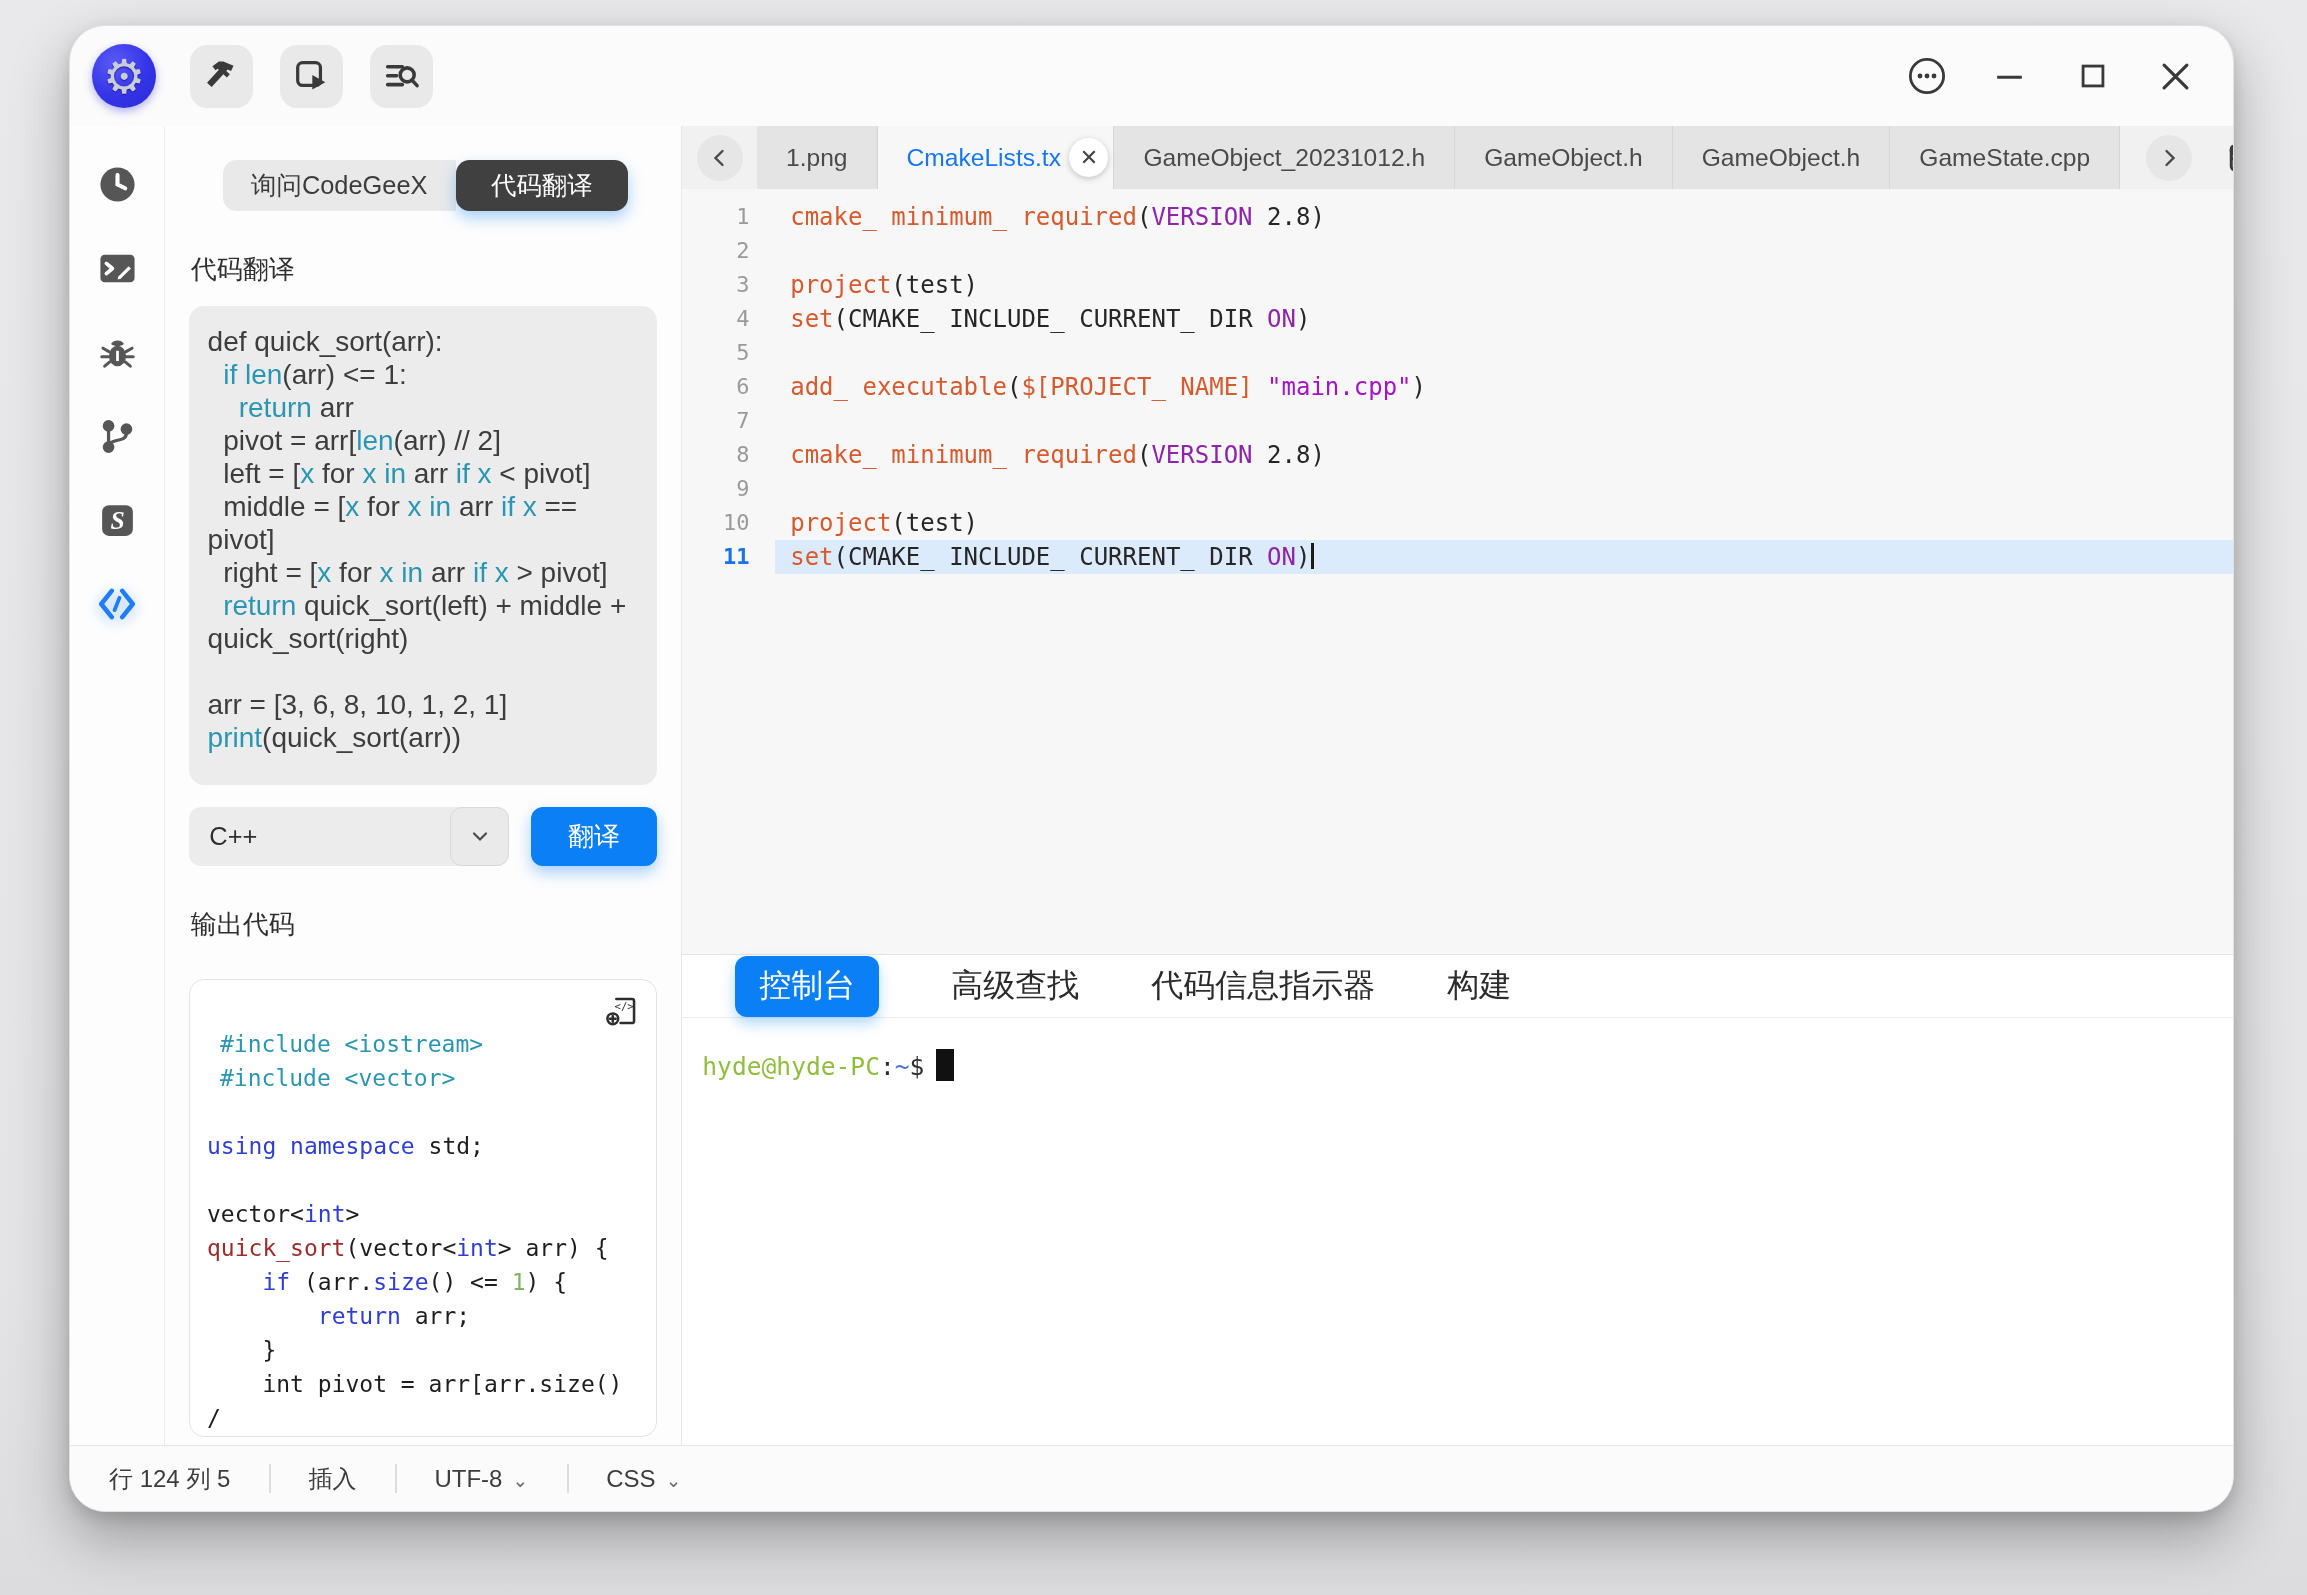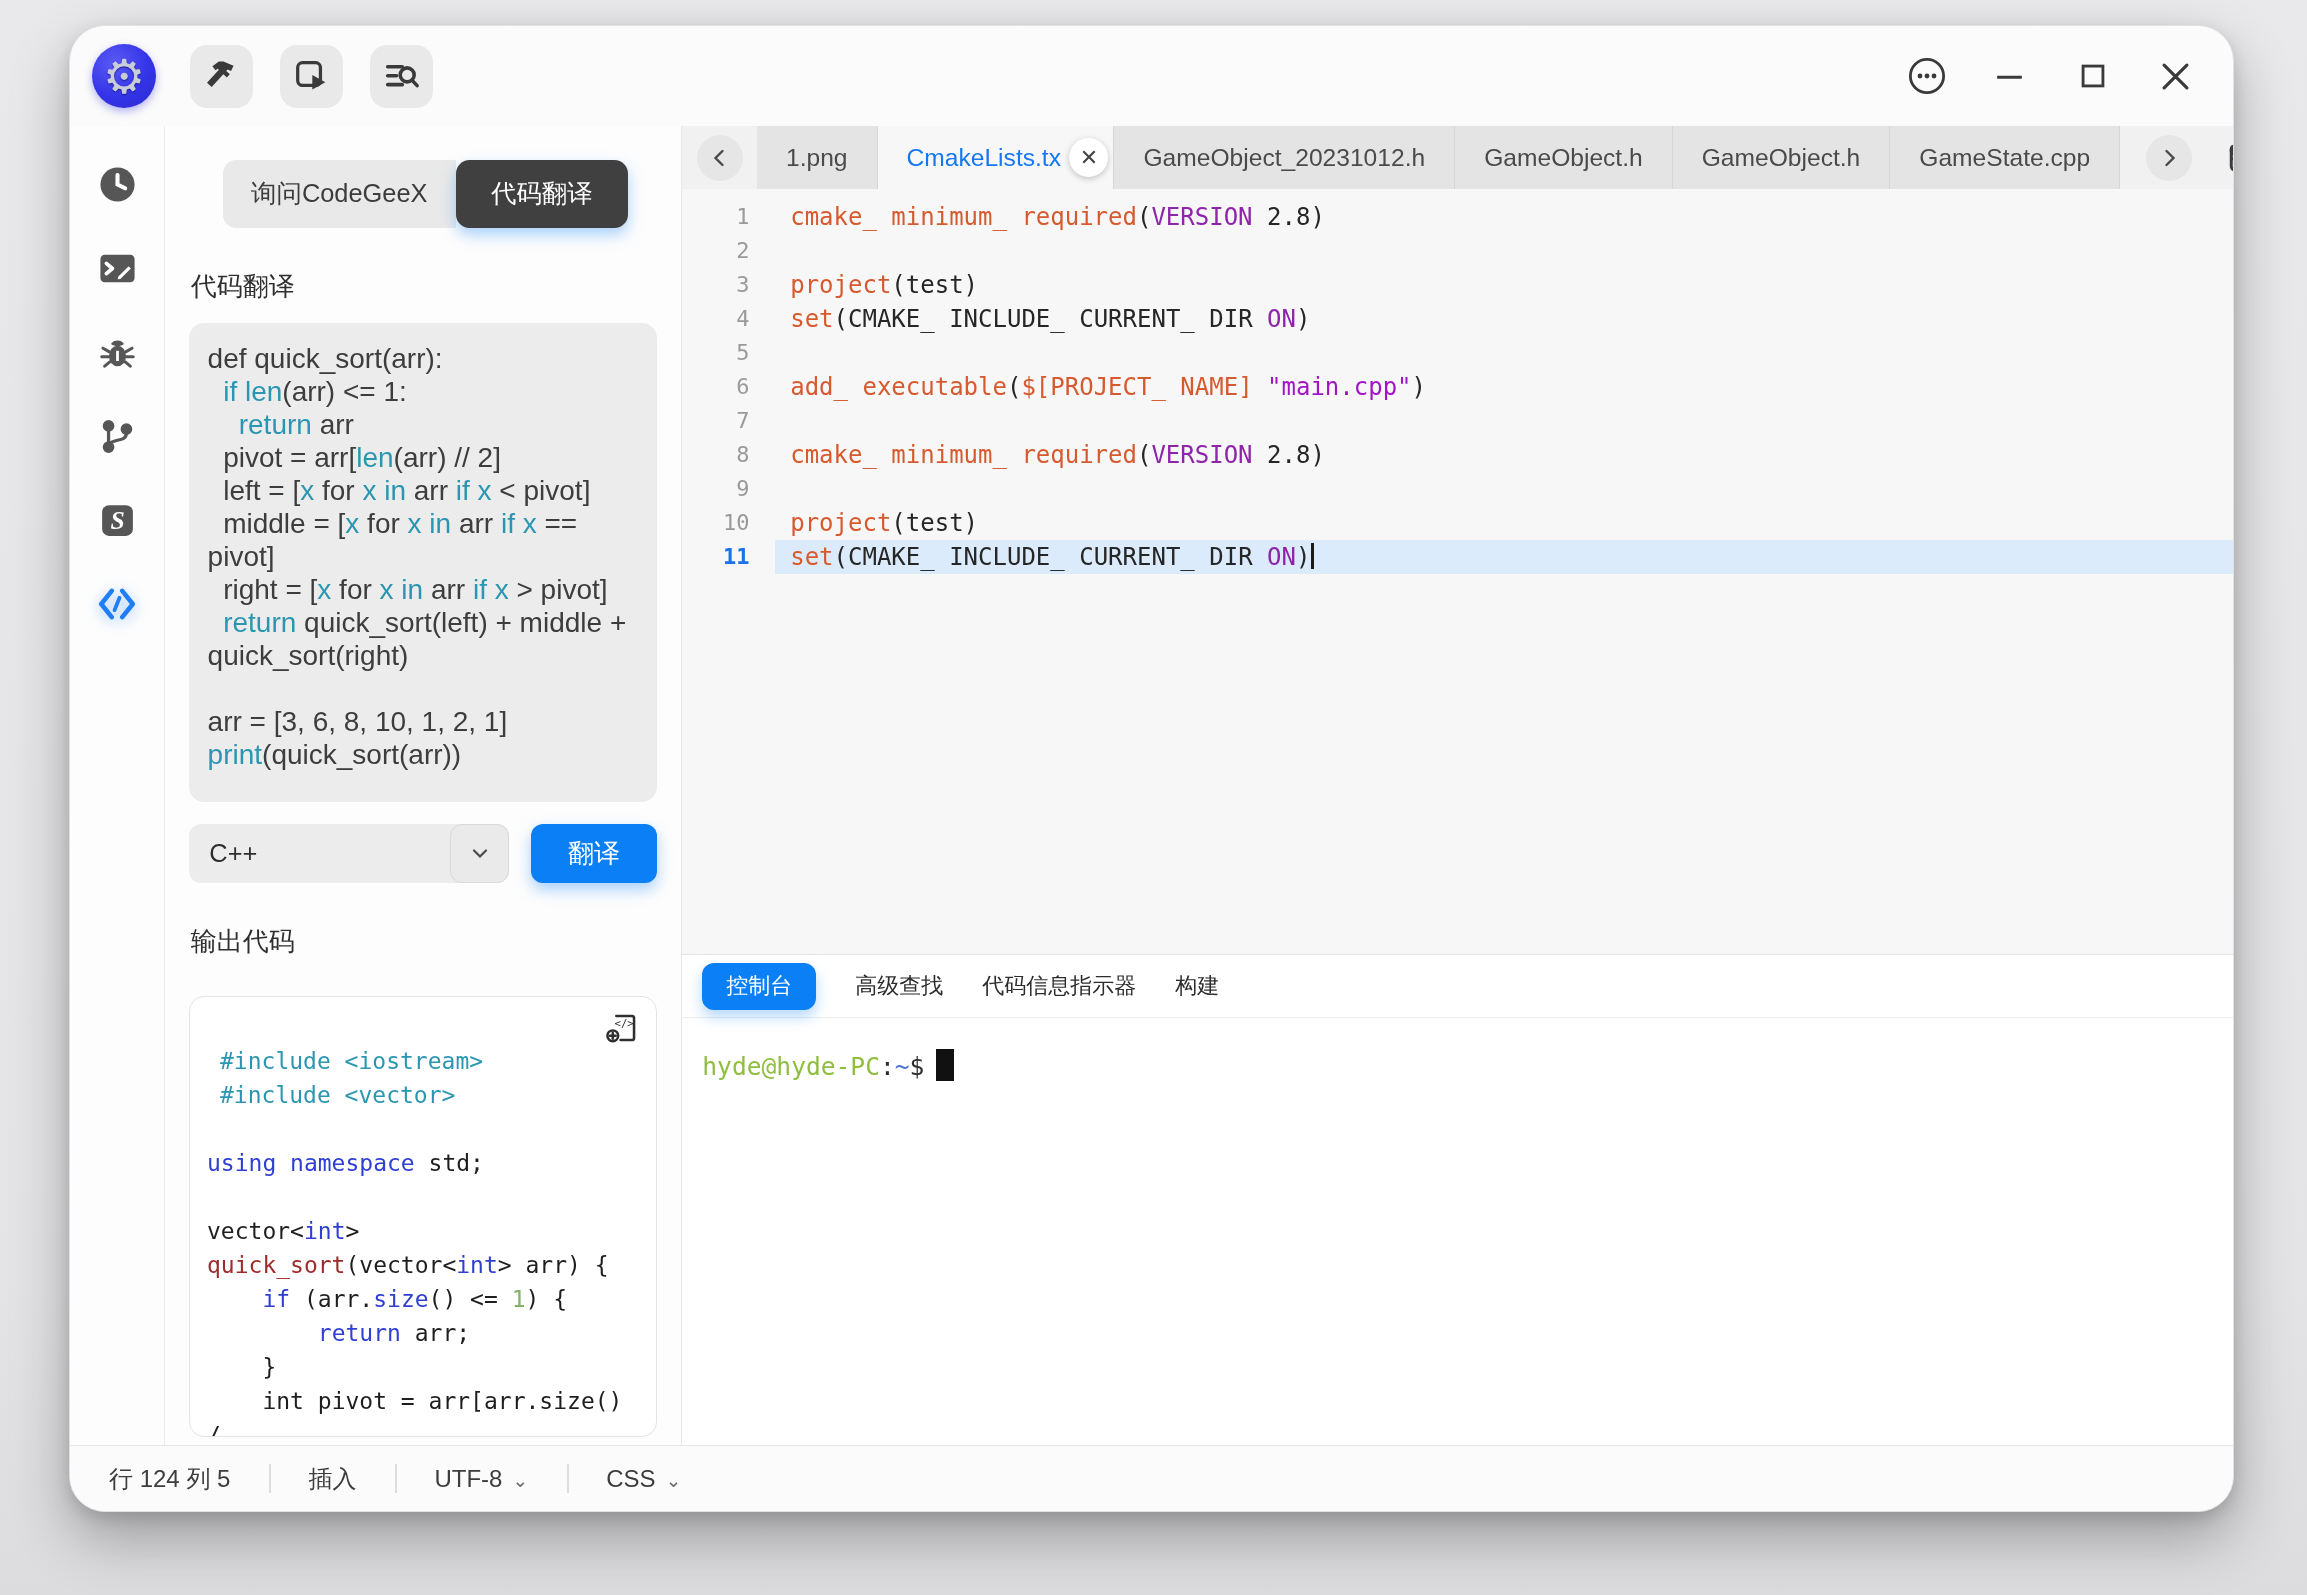--- a/index.html
+++ b/index.html
@@ -27,21 +27,21 @@
   
   .main { flex:1; display:flex; min-height:0; }
   .activitybar { width:95px; flex:none; border-right:1.7px solid #ececec; padding-top:37px;
     display:flex; flex-direction:column; align-items:center; gap:42px; background:#fdfdfd; }
   .act-icon { width:42px; height:42px; color:#565656; display:flex; align-items:center; justify-content:center; }
   .act-icon.active { color:#1f7df6; filter:drop-shadow(0 3.4px 6.8px rgba(31,125,246,.45)); }
 
   
   .sidepanel { width:517px; flex:none; border-right:1.7px solid #e7e7e7; background:#fdfdfd;
     padding:34px 24px 0 24px; display:flex; flex-direction:column; }
-  .seg { display:flex; height:68px; margin-left:34px; width:405px; border-radius:13.6px; flex:none; }
+  .seg { display:flex; height:51px; margin-left:34px; width:405px; border-radius:13.6px; flex:none; }
   .seg-btn { border:none; font-size:25.4px; color:#3c3c3c; background:#e9e9e9; }
   .seg-btn:first-child { flex:1.35; border-radius:13.6px 0 0 13.6px; }
   .seg-btn.active { flex:1; background:#404040; color:#fff; border-radius:13.6px;
     box-shadow:0 6.8px 15.2px rgba(11,127,245,.35); }
   .pane-label { font-size:26px; color:#2f2f2f; margin:41px 0 18.6px 1.7px; flex:none; }
   .input-box { background:#ececec; border-radius:15.2px; padding:18.6px 18.6px; height:479px; flex:none;
     font-size:28px; line-height:33px; color:#3d3d3d; overflow:hidden; }
   .pline { white-space:pre-wrap; word-break:break-word; min-height:33px; }
   .lang-row { margin-top:22px; display:flex; gap:22px; flex:none; }
   .select { width:320px; height:59px; background:#ececec; border-radius:12px; position:relative;
@@ -93,21 +93,21 @@
   .cmake .tok-kw  { color:#8e24aa; }
   .cmake .tok-str { color:#a315c4; }
   .cmake .tok-p   { color:#262626; }
   .cursor-bar { display:inline-block; width:2.5px; height:26px; background:#1b1b1b;
     vertical-align:-4.2px; margin-left:0.8px; }
 
   .bottom-panel { height:491px; flex:none; background:#fff; border-top:1.7px solid #e3e3e3;
     display:flex; flex-direction:column; }
   .console-tabs { height:63px; flex:none; display:flex; align-items:center; gap:39px;
     padding-left:20.3px; border-bottom:1.7px solid #ececec; }
-  .console-tab { border:none; background:none; font-size:22px; color:#2c2c2c; padding:0; }
+  .console-tab { border:none; background:none; font-size:32px; color:#2c2c2c; padding:0;margin-left:33px; }
   .console-tab.active { background:#0b7ff5; color:#fff; padding:8.5px 24px; border-radius:12px;
     box-shadow:0 6.8px 13.6px rgba(11,127,245,.30); }
   .terminal { padding:30.5px 0 0 20.3px; font-family:"DejaVu Sans Mono","Liberation Mono",monospace;
     font-size:24.6px; color:#2e2e2e; }
   .terminal .tok-user { color:#8fbe3f; }
   .terminal .tok-path { color:#4a6fd4; }
   .terminal .tok-p { color:#2e2e2e; }
   .term-cursor { display:inline-block; width:18px; height:32px; background:#111;
     vertical-align:-6px; margin-left:12px; }
 

